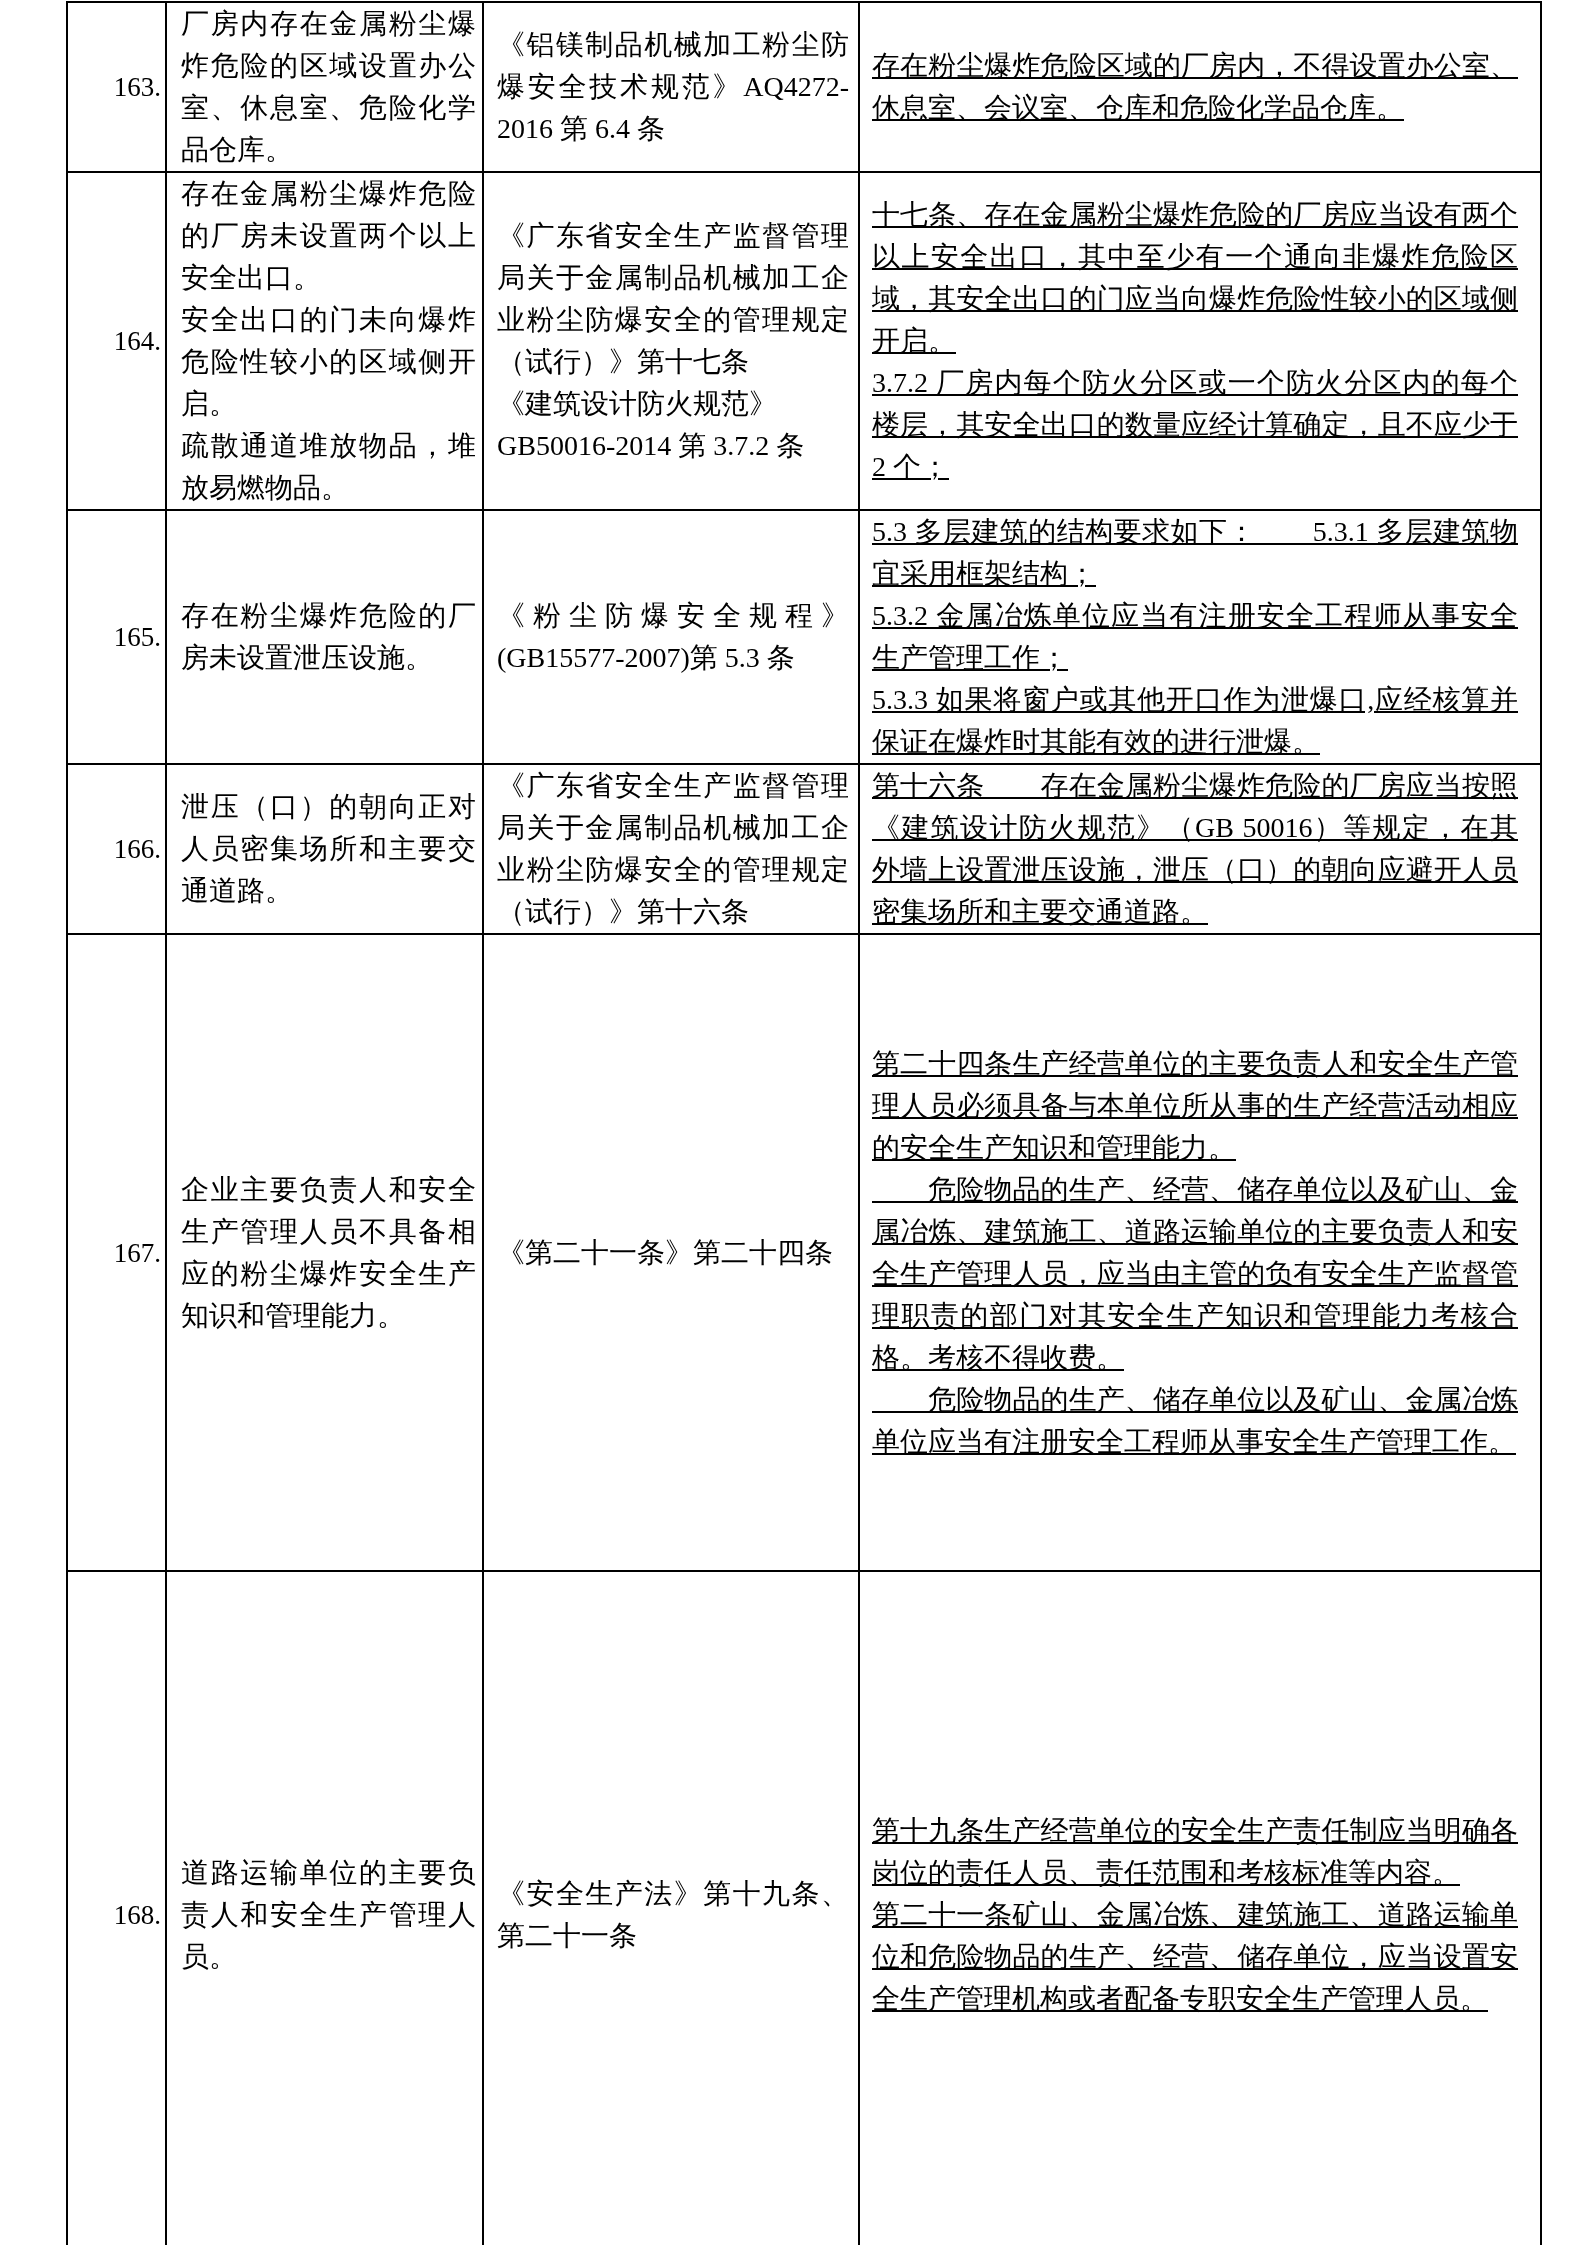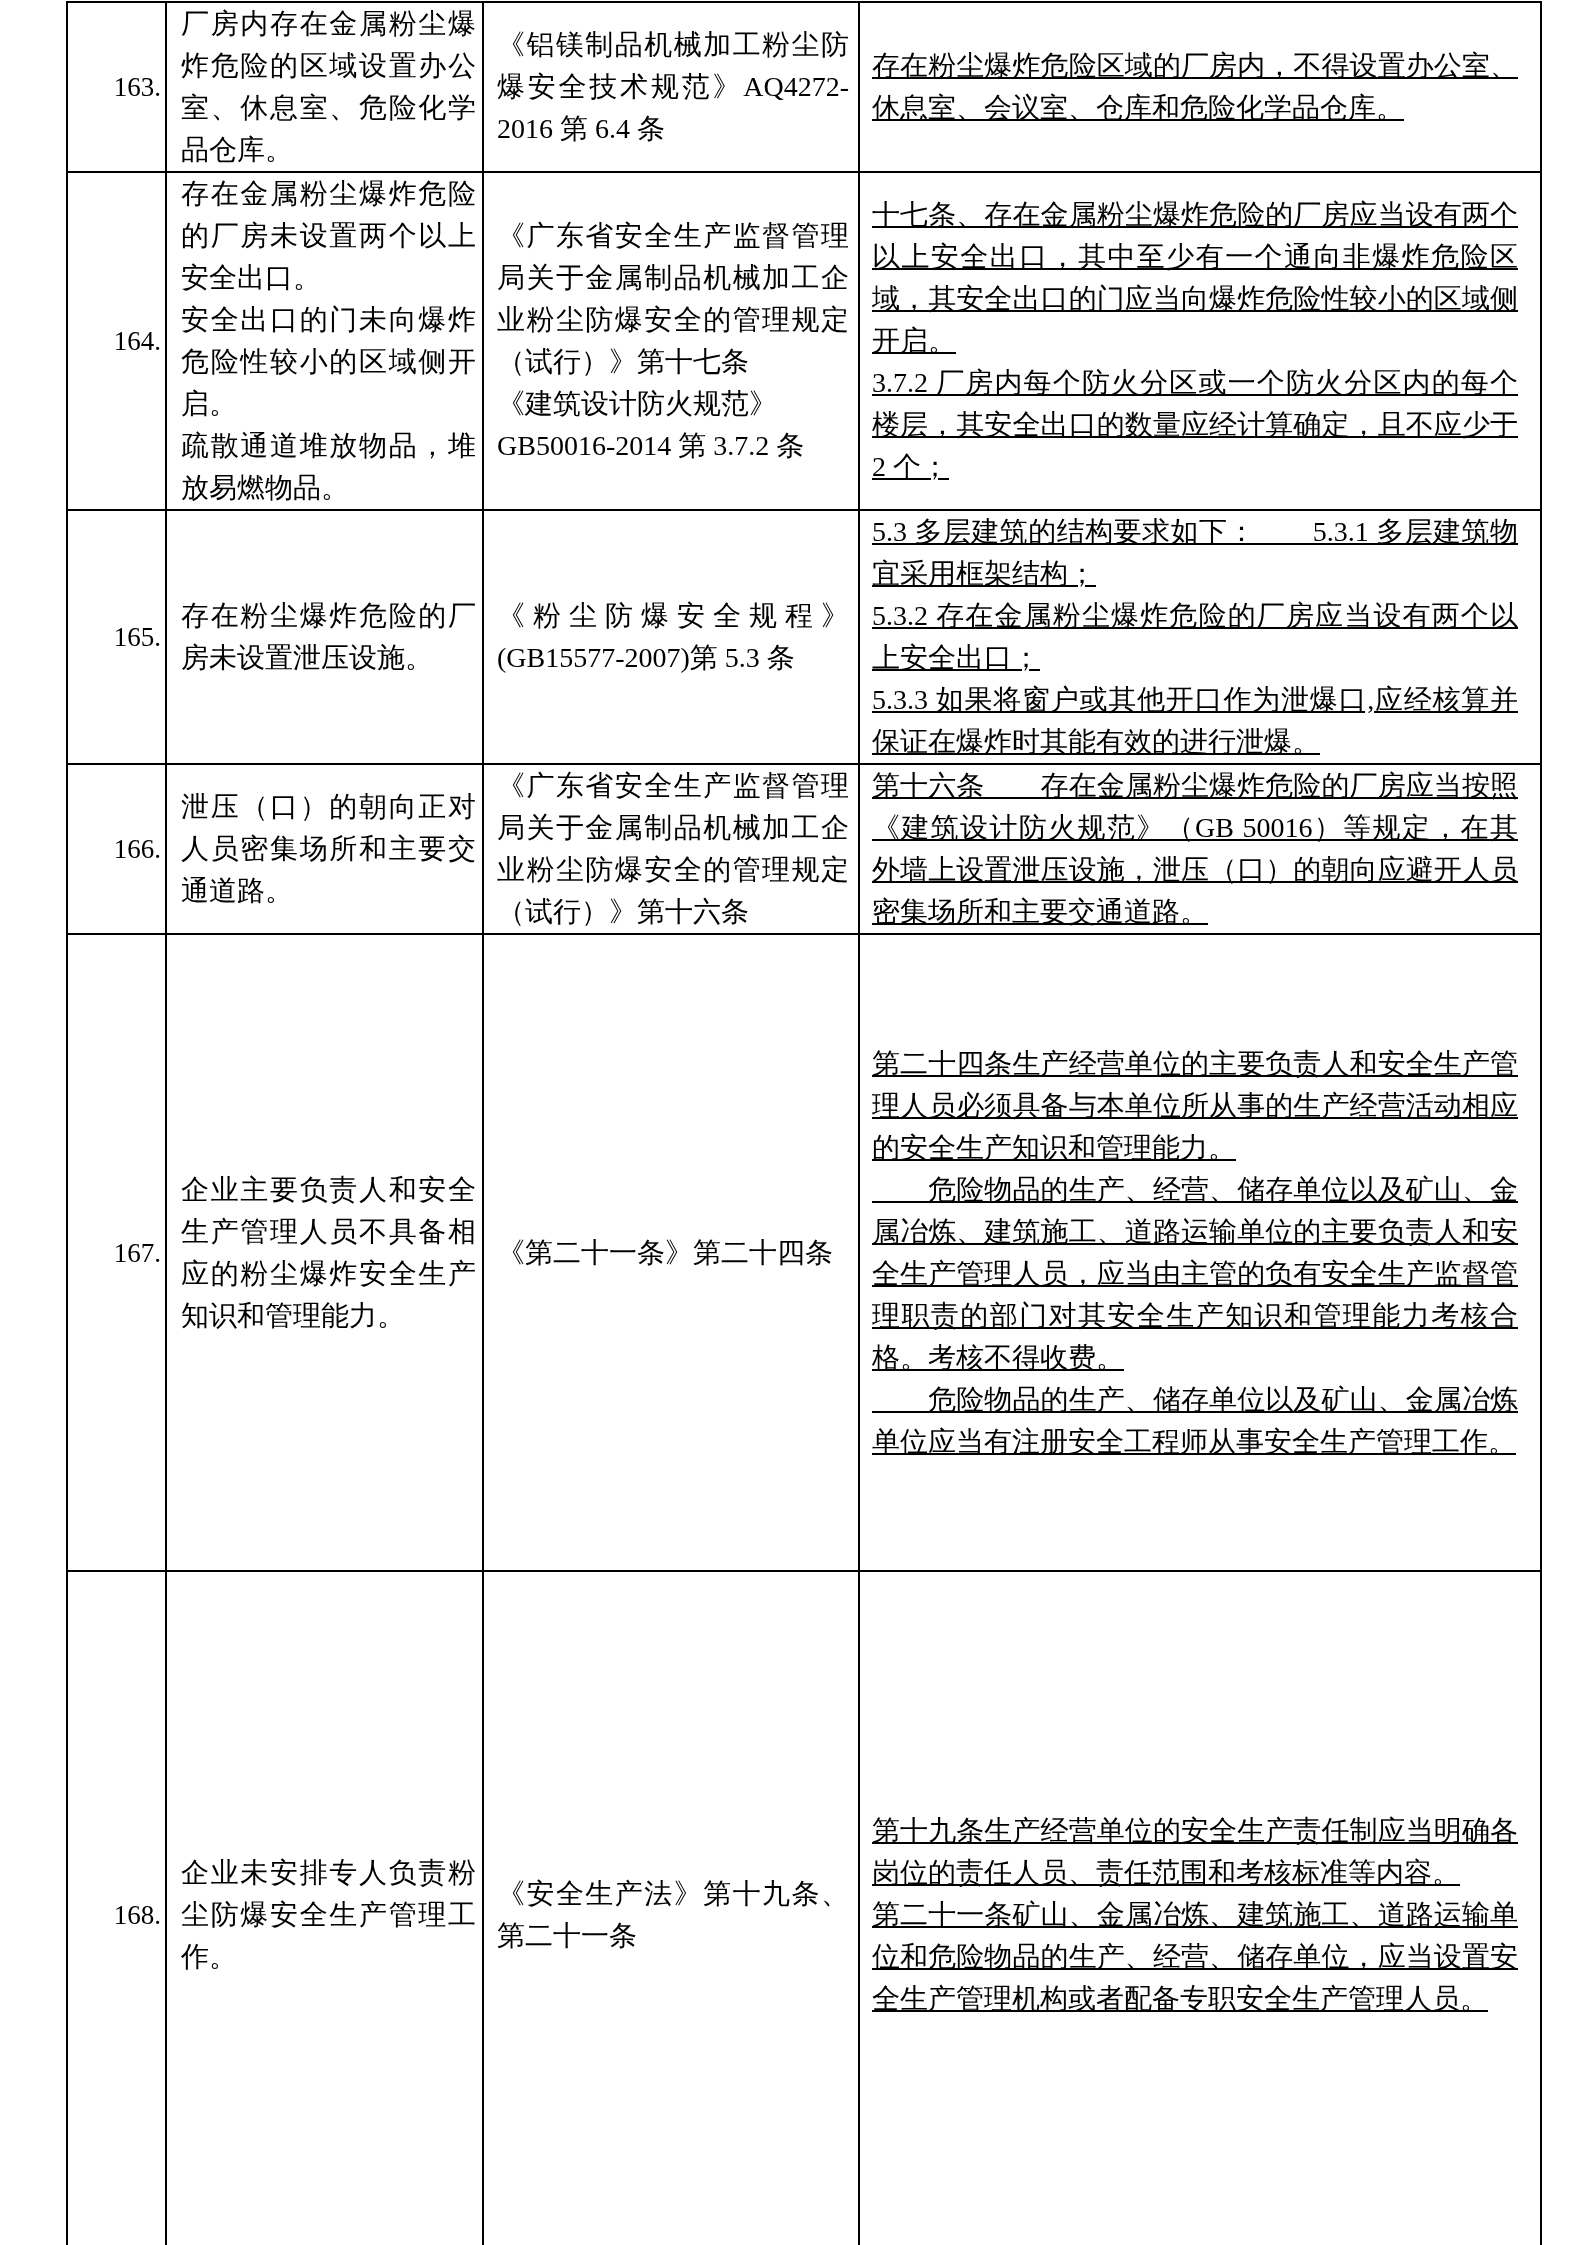--- a/index.html
+++ b/index.html
@@ -89,21 +89,21 @@
       <tr style="height:248px">
         <td class="c-no">165.</td>
         <td class="c-problem">
             <div class="para">存在粉尘爆炸危险的厂房未设置泄压设施。</div>
           </td>
         <td class="c-basis">
             <div class="para">《粉尘防爆安全规程》(GB15577-2007)第 5.3 条</div>
           </td>
         <td class="c-content">
             <div class="para">5.3 多层建筑的结构要求如下：　　5.3.1 多层建筑物宜采用框架结构；</div>
-            <div class="para">5.3.2 存在金属粉尘爆炸危险的厂房应当设有两个以上安全出口；</div>
+            <div class="para">5.3.2 金属冶炼单位应当有注册安全工程师从事安全生产管理工作；</div>
             <div class="para">5.3.3 如果将窗户或其他开口作为泄爆口,应经核算并保证在爆炸时其能有效的进行泄爆。</div>
           </td>
       </tr>
       <tr style="height:167px">
         <td class="c-no">166.</td>
         <td class="c-problem">
             <div class="para">泄压（口）的朝向正对人员密集场所和主要交通道路。</div>
           </td>
         <td class="c-basis">
             <div class="para">《广东省安全生产监督管理局关于金属制品机械加工企业粉尘防爆安全的管理规定（试行）》第十六条</div>
@@ -122,21 +122,21 @@
           </td>
         <td class="c-content">
             <div class="para">第二十四条生产经营单位的主要负责人和安全生产管理人员必须具备与本单位所从事的生产经营活动相应的安全生产知识和管理能力。</div>
             <div class="para">　　危险物品的生产、经营、储存单位以及矿山、金属冶炼、建筑施工、道路运输单位的主要负责人和安全生产管理人员，应当由主管的负有安全生产监督管理职责的部门对其安全生产知识和管理能力考核合格。考核不得收费。</div>
             <div class="para">　　危险物品的生产、储存单位以及矿山、金属冶炼单位应当有注册安全工程师从事安全生产管理工作。</div>
           </td>
       </tr>
       <tr style="height:688px">
         <td class="c-no">168.</td>
         <td class="c-problem">
-            <div class="para">企业未安排专人负责粉尘防爆安全生产管理工作。</div>
+            <div class="para">道路运输单位的主要负责人和安全生产管理人员。</div>
           </td>
         <td class="c-basis">
             <div class="para">《安全生产法》第十九条、第二十一条</div>
           </td>
         <td class="c-content">
             <div class="para">第十九条生产经营单位的安全生产责任制应当明确各岗位的责任人员、责任范围和考核标准等内容。</div>
             <div class="para">第二十一条矿山、金属冶炼、建筑施工、道路运输单位和危险物品的生产、经营、储存单位，应当设置安全生产管理机构或者配备专职安全生产管理人员。</div>
           </td>
       </tr>
     </tbody>

